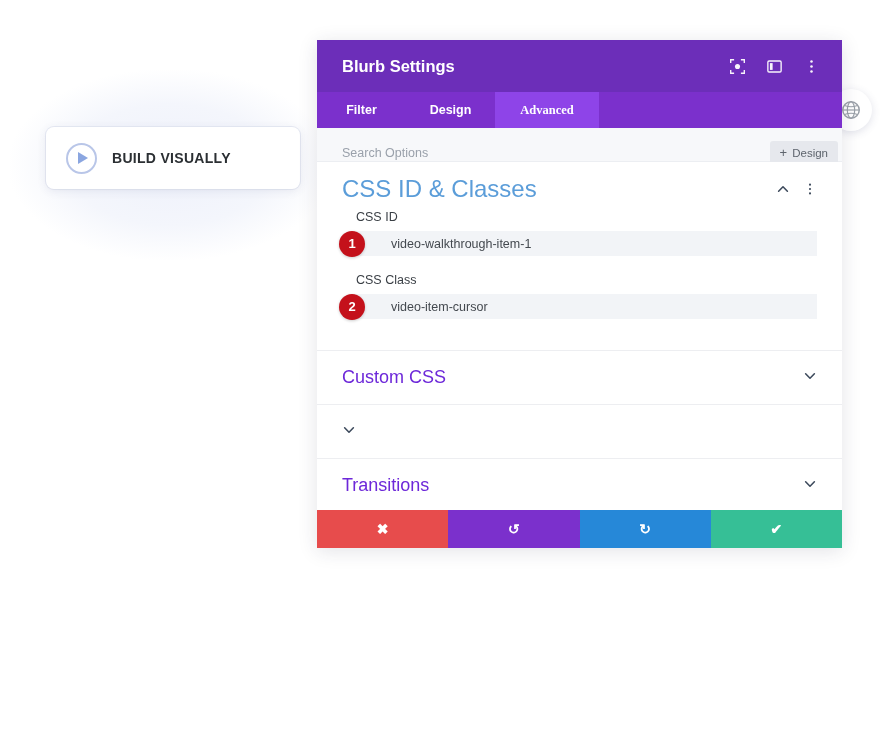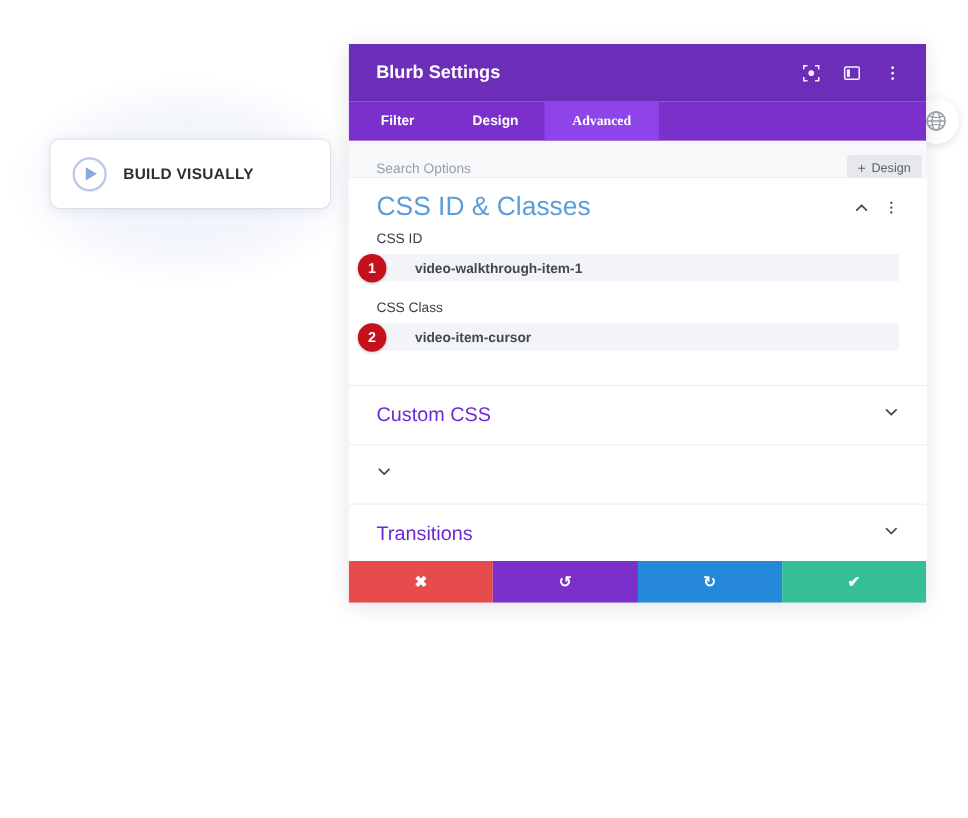--- a/index.html
+++ b/index.html
@@ -193,38 +193,37 @@
   }
   .section-open-title {
     flex: 1;
     font-size: 24px;
     color: #5b9dd9;
     font-weight: normal;
   }
   .sec-tools { display: flex; align-items: center; gap: 13px; }
   .chev-up, .kebab-dark { display:flex; align-items:center; justify-content:center; }
 
-  .field { margin-bottom: 17px; }
+  .field { margin-bottom: 17px; margin-left: 14px; }
   .field-label {
     font-size: 12.5px;
     color: #3a3f45;
     margin-bottom: 7px;
   }
   .field-input-wrap { position: relative; }
   .text-input {
     width: 100%;
     height: 25px;
     background: #f2f4f7;
     border: none;
     outline: none;
     font-family: "Liberation Sans", sans-serif;
     font-size: 12.5px;
     color: #44494f;
     padding: 0 10px 0 35px;
-    font-weight: bold;
   }
   .badge {
     position: absolute;
     left: -17px;
     top: 50%;
     transform: translateY(-50%);
     width: 26px;
     height: 26px;
     border-radius: 50%;
     background: #c4111b;

